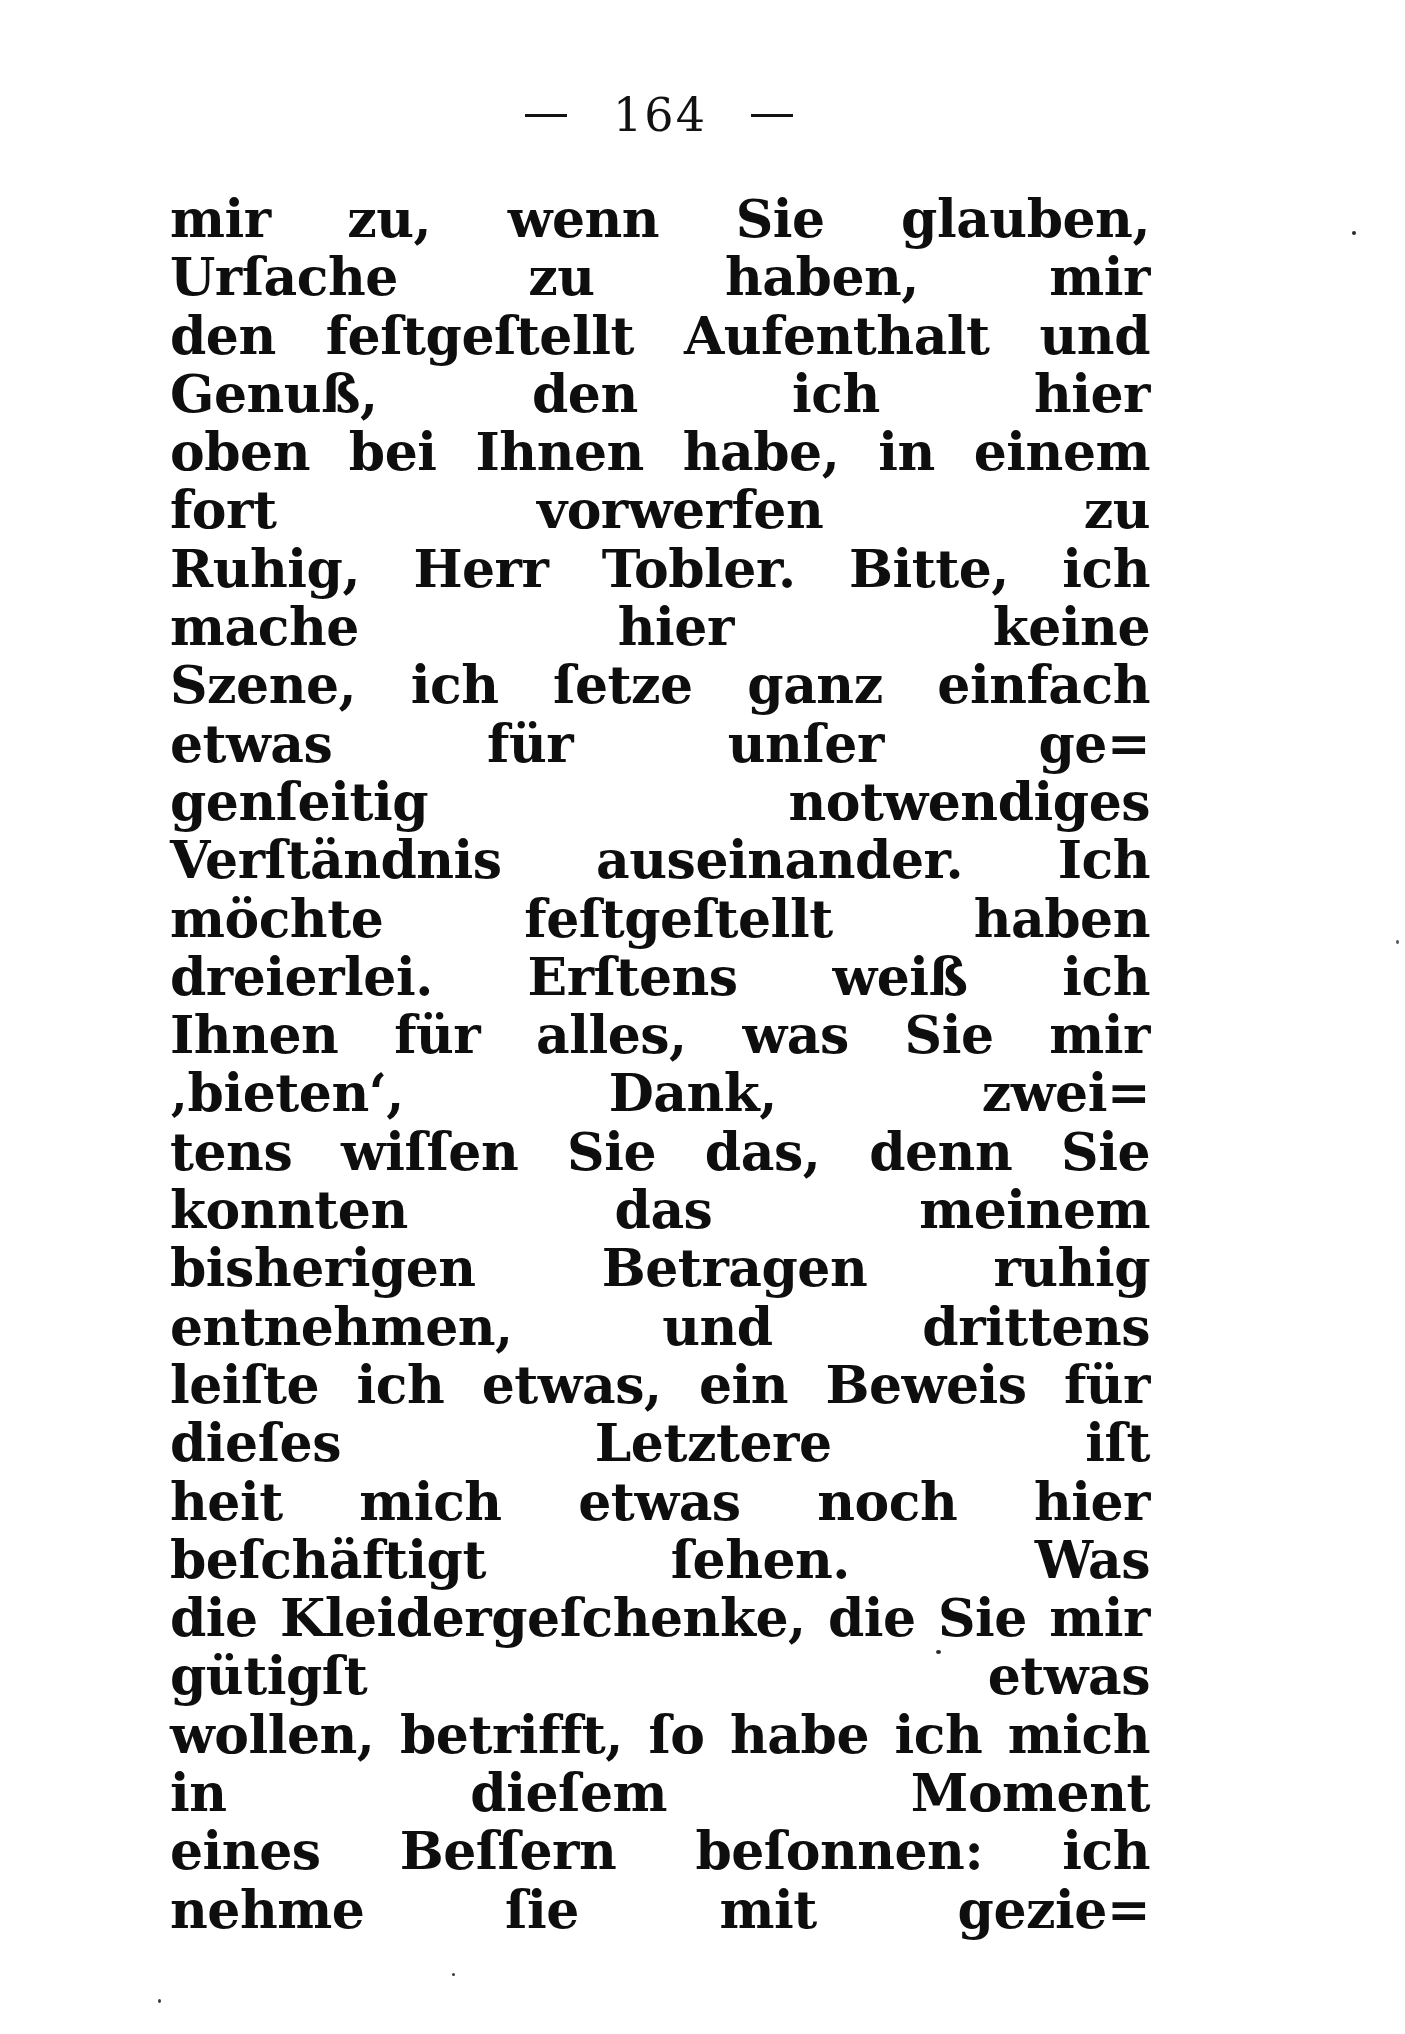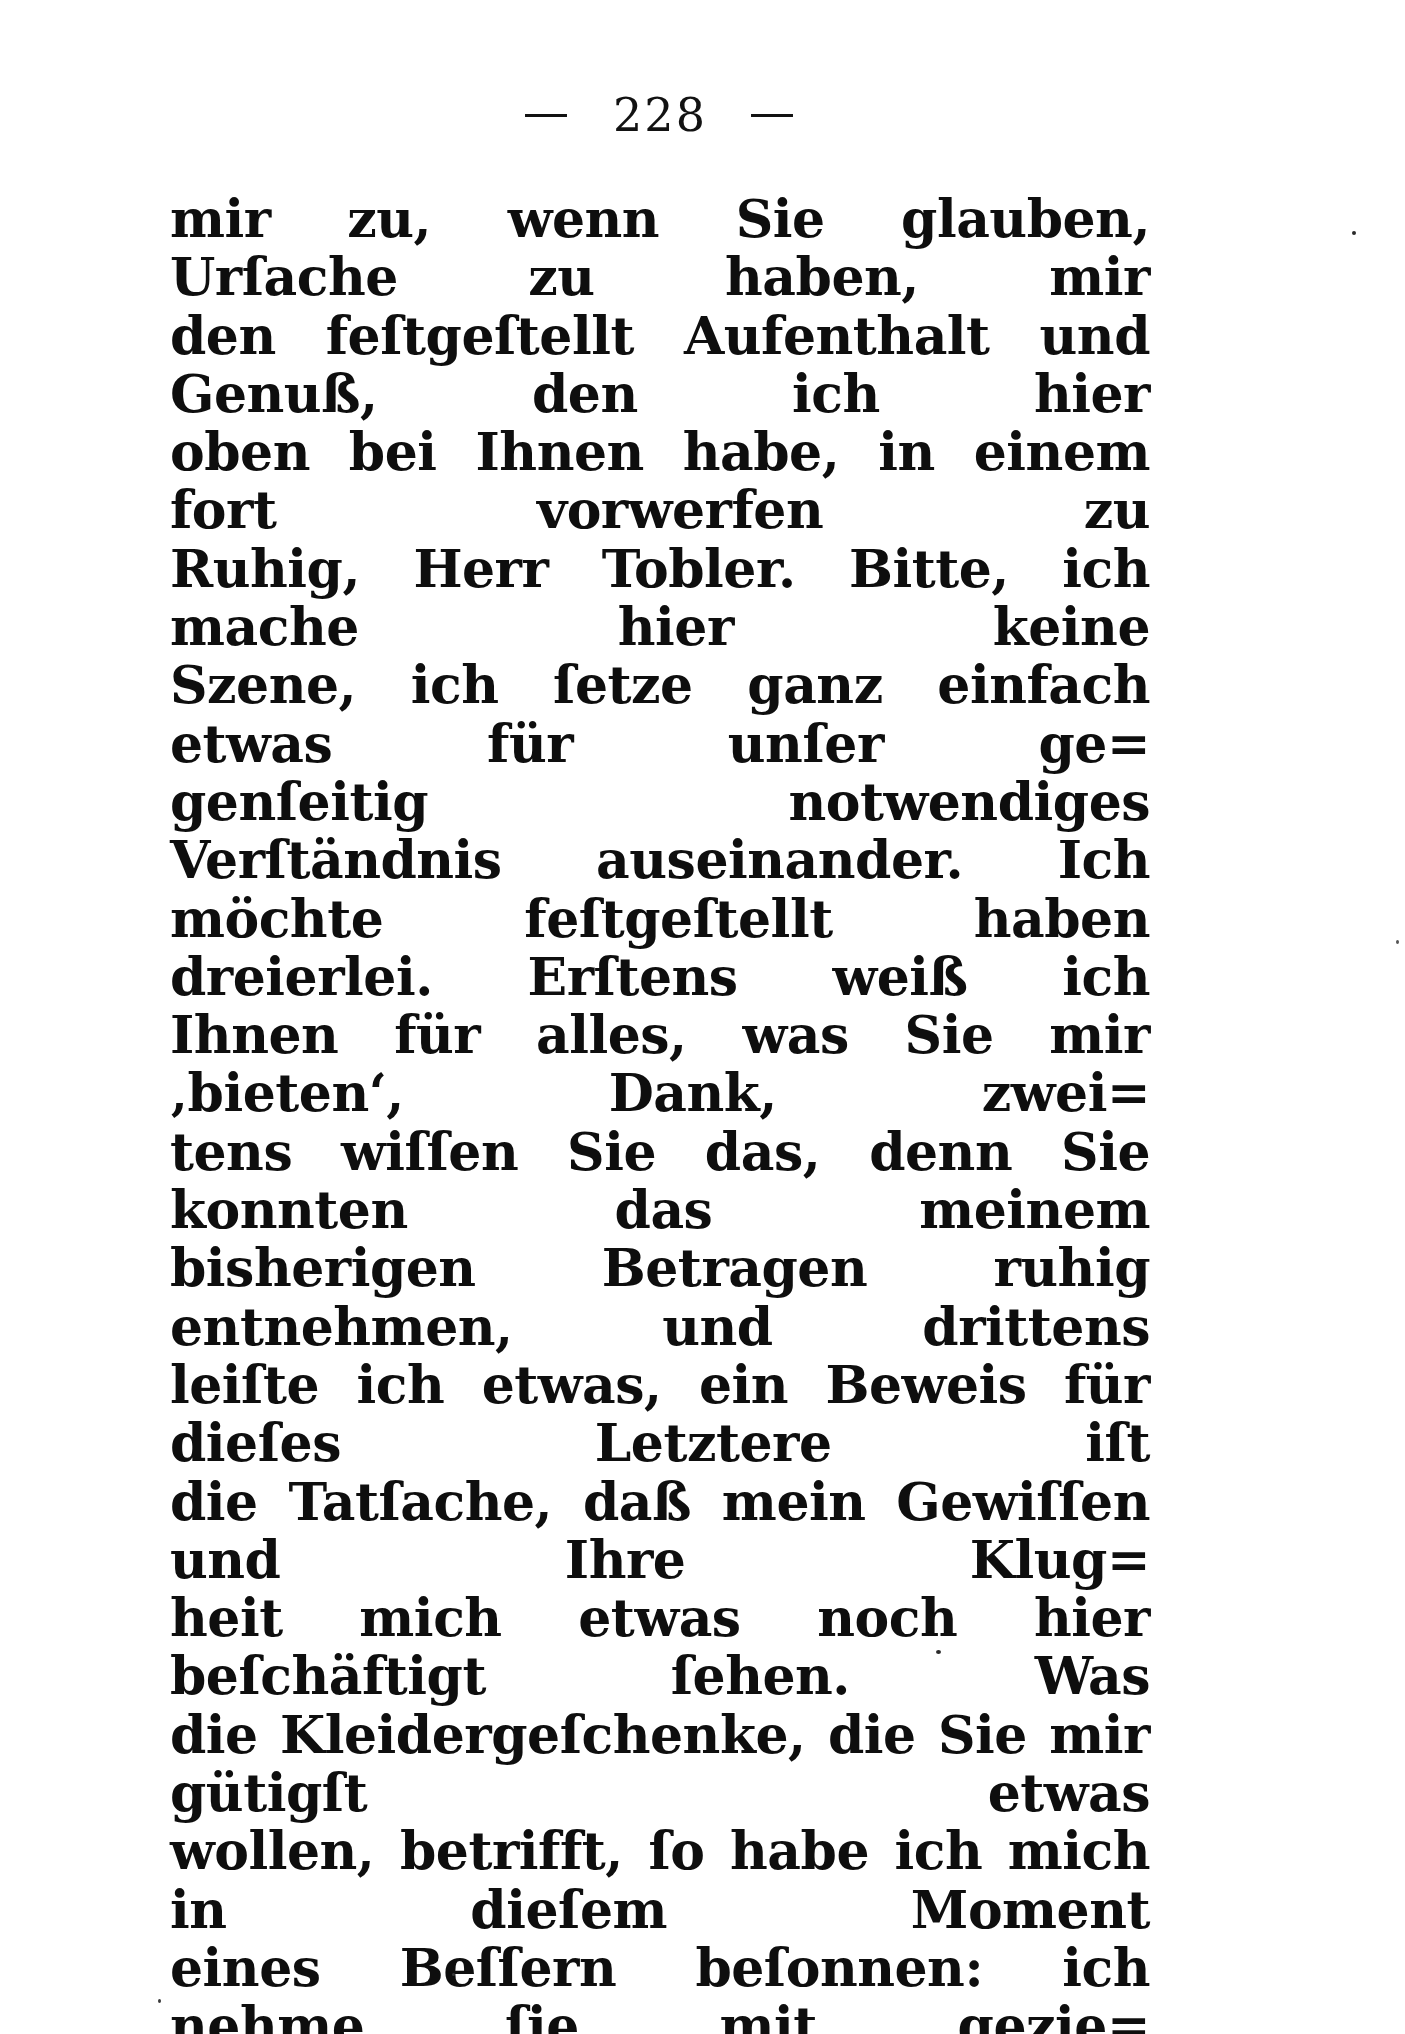--- a/index.html
+++ b/index.html
@@ -63,37 +63,36 @@
   .speck.s4 { left: 158px;  top: 1999px; width: 3px; height: 4px; background:#3a3a3a; }
   .speck.s5 { left: 1396px; top: 940px;  width: 3px; height: 4px; background:#555; }
 </style>
 </head>
 <body>
 
 <div class="page">
 
   <div class="header">
     <span class="rule">—</span>
-    <span class="num">228</span>
+    <span class="num">164</span>
     <span class="rule">—</span>
   </div>
 
   <div class="textblock">
     <div class="line">mir zu, wenn Sie glauben, Urſache zu haben, mir</div>
     <div class="line">den feſtgeſtellt Aufenthalt und Genuß, den ich hier</div>
     <div class="line">oben bei Ihnen habe, in einem fort vorwerfen zu</div>
     <div class="line">Ruhig, Herr Tobler. Bitte, ich mache hier keine</div>
     <div class="line">Szene, ich ſetze ganz einfach etwas für unſer ge=</div>
     <div class="line">genſeitig notwendiges Verſtändnis auseinander. Ich</div>
     <div class="line">möchte feſtgeſtellt haben dreierlei. Erſtens weiß ich</div>
     <div class="line">Ihnen für alles, was Sie mir ‚bieten‘, Dank, zwei=</div>
     <div class="line">tens wiſſen Sie das, denn Sie konnten das meinem</div>
     <div class="line">bisherigen Betragen ruhig entnehmen, und drittens</div>
     <div class="line">leiſte ich etwas, ein Beweis für dieſes Letztere iſt</div>
-    <div class="line">die Tatſache, daß mein Gewiſſen und Ihre Klug=</div>
     <div class="line">heit mich etwas noch hier beſchäftigt ſehen. Was</div>
     <div class="line">die Kleidergeſchenke, die Sie mir gütigſt etwas</div>
     <div class="line">wollen, betrifft, ſo habe ich mich in dieſem Moment</div>
     <div class="line">eines Beſſern beſonnen: ich nehme ſie mit gezie=</div>
 
   </div>
 
   <div class="speck s1"></div>
   <div class="speck s2"></div>
   <div class="speck s3"></div>

